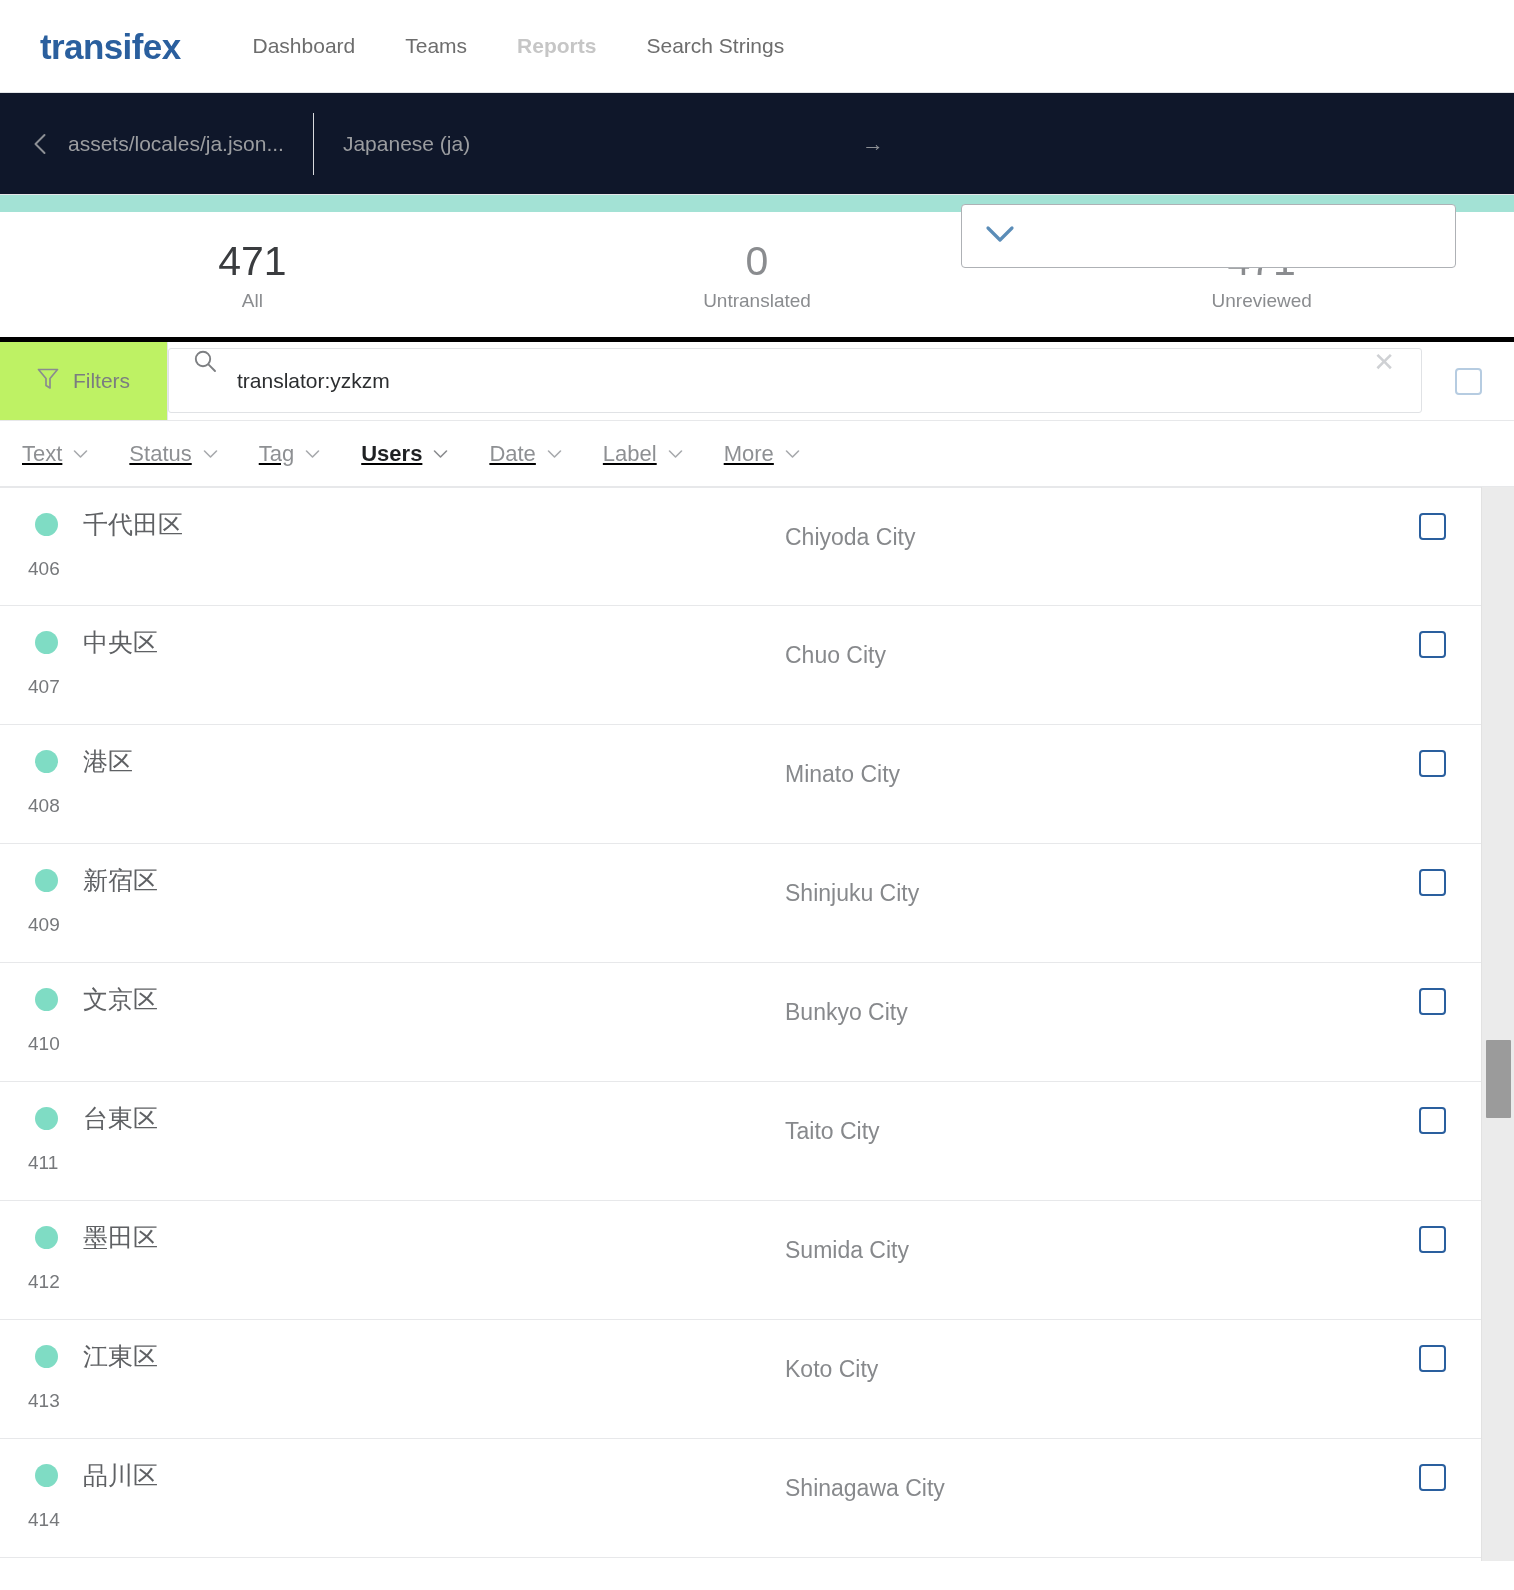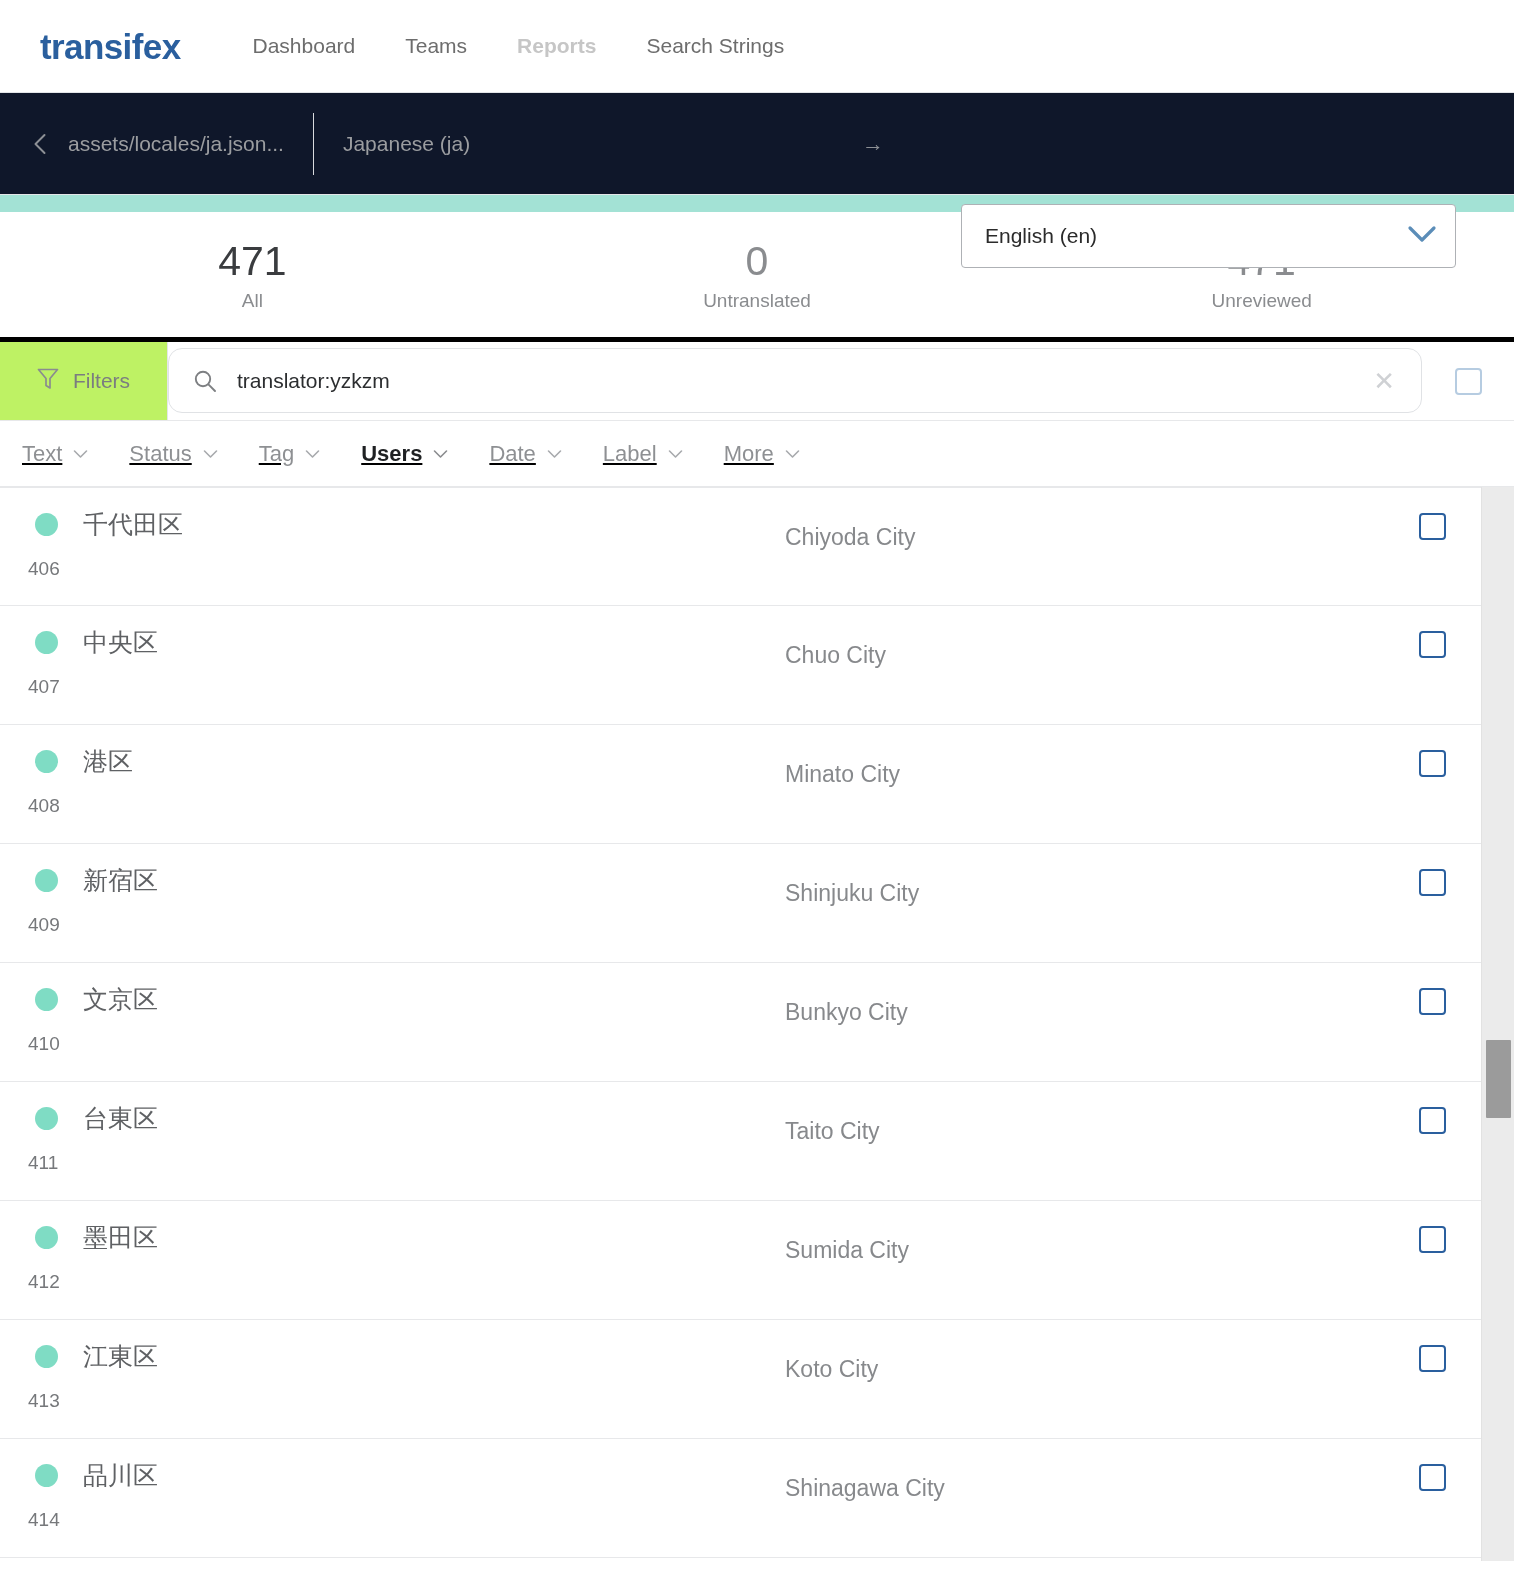--- a/index.html
+++ b/index.html
@@ -160,23 +160,22 @@
   }
   .filters-btn .label {
     font-size: 21px;
     color: #7b7d80;
   }
   .search-wrap {
     flex: 1;
     margin: 6px 0 7px 0;
     background: #ffffff;
     border: 1px solid #e0e2e5;
-    border-radius: 14px;
-    display: flex;
-    align-items: center;
+    border-radius: 3px;
+    display: flex;
     padding: 0 22px 0 24px;
   }
   .search-icon-box { flex: none; margin-right: 20px; display: flex; }
   .search-input {
     flex: 1;
     border: none;
     outline: none;
     font-family: inherit;
     font-size: 21px;
     color: #2c2e30;
@@ -327,21 +326,20 @@
   <span class="back-chevron">
     <svg width="26" height="26" viewBox="0 0 26 26" fill="none">
       <path d="M16.5 4 L7.5 13 L16.5 22" stroke="#8d9095" stroke-width="2" stroke-linecap="round" stroke-linejoin="round"></path>
     </svg>
   </span>
   <span class="crumb-path">assets/locales/ja.json...</span>
   <span class="crumb-divider"></span>
   <span class="src-lang">Japanese (ja)</span>
   <span class="arrow-icon">→</span>
   <div class="lang-select">
-    <span class="lang-select-label">English (en)</span>
     <span class="lang-chevron">
       <svg width="30" height="19" viewBox="0 0 30 19" fill="none">
         <path d="M3 3 L15 15 L27 3" stroke="#5b8db8" stroke-width="3.2" stroke-linecap="round" stroke-linejoin="round"></path>
       </svg>
     </span>
   </div>
 </div>
 
 <div class="progress-bar"></div>
 

